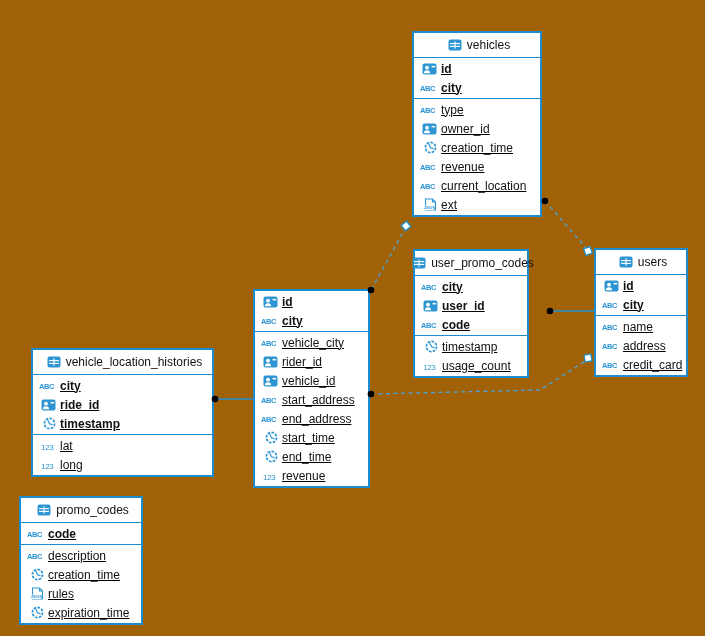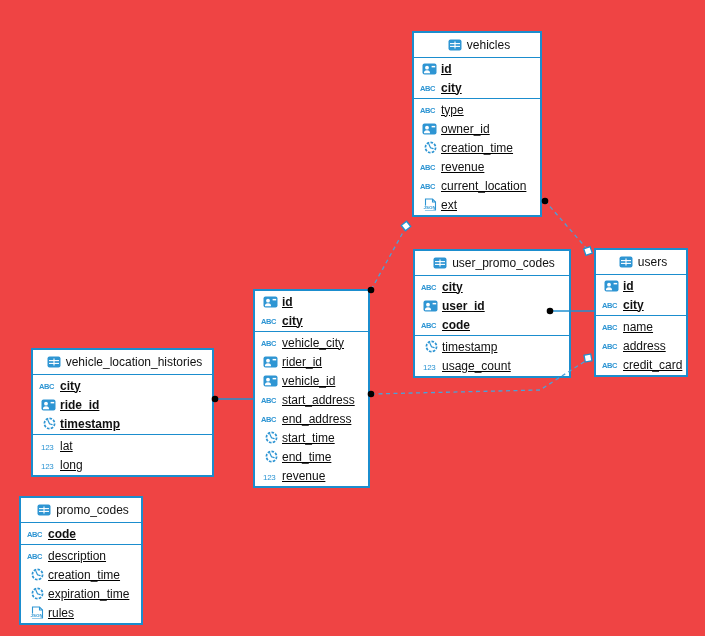--- a/index.html
+++ b/index.html
@@ -1,17 +1,17 @@
 <!DOCTYPE html>
 <html><head>
 <meta charset="utf-8">
 <style>
   html,body { margin:0; padding:0; background:#ffffff; }
   #canvas {
-    position:relative; width:705px; height:636px; background:#ef4444;
+    position:relative; width:705px; height:636px; background:#a16207;
     font-family:"Liberation Sans", sans-serif; overflow:hidden;
   }
   #rel-svg { position:absolute; left:0; top:0; pointer-events:none; }
   .tbl {
     position:absolute; background:#ffffff; box-sizing:border-box;
     border:2px solid #1b8dce;
   }
   .tbl-header {
     height:24px; display:flex; align-items:center; justify-content:center;
     gap:5px; border-bottom:1px solid #1b8dce; font-size:12px; color:#111;
@@ -122,21 +122,21 @@
               <path d="M2.5 1 h7 l3 3 v8 h-10 z" fill="#fff" stroke="#2e95d3" stroke-width="1.1"></path>
               <path d="M9.5 1 v3 h3" fill="none" stroke="#2e95d3" stroke-width="1.1"></path>
               <rect x="0.5" y="7.6" width="10" height="4.4" fill="#fff"></rect>
               <text x="0.6" y="11.4" font-family="Liberation Sans, sans-serif" font-size="4.4" font-weight="bold" fill="#2e95d3">JSON</text>
             </svg>
           </span>
           <span>ext</span>
         </div>
       </div>
     </div>
-    <div class="tbl" style="left: 413px; top: 249px; width: 158px;">
+    <div class="tbl" style="left: 413px; top: 249px; width: 116px;">
       <div class="tbl-header">
         <span class="icon">
           <svg width="14" height="12" viewBox="0 0 14 12">
             <rect x="0.5" y="0.5" width="13" height="11" rx="2" fill="#2e95d3"></rect>
             <line x1="2" y1="4.6" x2="12" y2="4.6" stroke="#fff" stroke-width="1.1"></line>
             <line x1="7" y1="2.4" x2="7" y2="9.6" stroke="#fff" stroke-width="1.1"></line>
             <line x1="2" y1="7.4" x2="12" y2="7.4" stroke="#fff" stroke-width="1.1"></line>
           </svg>
         </span>
         <span>user_promo_codes</span>
@@ -443,37 +443,37 @@
           <span class="icon">
             <svg width="13" height="13" viewBox="0 0 13 13">
               <circle cx="6.5" cy="6.5" r="5.1" fill="#fff" stroke="#2e95d3" stroke-width="1.7" stroke-dasharray="2.6 1.3"></circle>
               <path d="M6.5 6.8 L5 3.4 M6.5 6.8 L9.1 7.6" stroke="#2e95d3" stroke-width="1.2" stroke-linecap="round" fill="none"></path>
             </svg>
           </span>
           <span>creation_time</span>
         </div>
         <div class="row">
           <span class="icon">
-            <svg width="13" height="13" viewBox="0 0 13 13">
-              <circle cx="6.5" cy="6.5" r="5.1" fill="#fff" stroke="#2e95d3" stroke-width="1.7" stroke-dasharray="2.6 1.3"></circle>
-              <path d="M6.5 6.8 L5 3.4 M6.5 6.8 L9.1 7.6" stroke="#2e95d3" stroke-width="1.2" stroke-linecap="round" fill="none"></path>
-            </svg>
-          </span>
-          <span>expiration_time</span>
-        </div>
-        <div class="row">
-          <span class="icon">
             <svg width="14" height="13" viewBox="0 0 14 13">
               <path d="M2.5 1 h7 l3 3 v8 h-10 z" fill="#fff" stroke="#2e95d3" stroke-width="1.1"></path>
               <path d="M9.5 1 v3 h3" fill="none" stroke="#2e95d3" stroke-width="1.1"></path>
               <rect x="0.5" y="7.6" width="10" height="4.4" fill="#fff"></rect>
               <text x="0.6" y="11.4" font-family="Liberation Sans, sans-serif" font-size="4.4" font-weight="bold" fill="#2e95d3">JSON</text>
             </svg>
           </span>
           <span>rules</span>
+        </div>
+        <div class="row">
+          <span class="icon">
+            <svg width="13" height="13" viewBox="0 0 13 13">
+              <circle cx="6.5" cy="6.5" r="5.1" fill="#fff" stroke="#2e95d3" stroke-width="1.7" stroke-dasharray="2.6 1.3"></circle>
+              <path d="M6.5 6.8 L5 3.4 M6.5 6.8 L9.1 7.6" stroke="#2e95d3" stroke-width="1.2" stroke-linecap="round" fill="none"></path>
+            </svg>
+          </span>
+          <span>expiration_time</span>
         </div>
       </div>
     </div>
     <svg id="rel-svg" width="705" height="636">
       <g>
         <polyline points="406,227 371,290" class="rel-line dashed"></polyline>
         <rect x="402.6" y="222.6" width="6.8" height="6.8" class="rel-square" transform="rotate(141.05460409907715 406 226)"></rect>
         <circle cx="371" cy="290" r="3.3" class="rel-dot"></circle>
       </g>
       <g>

